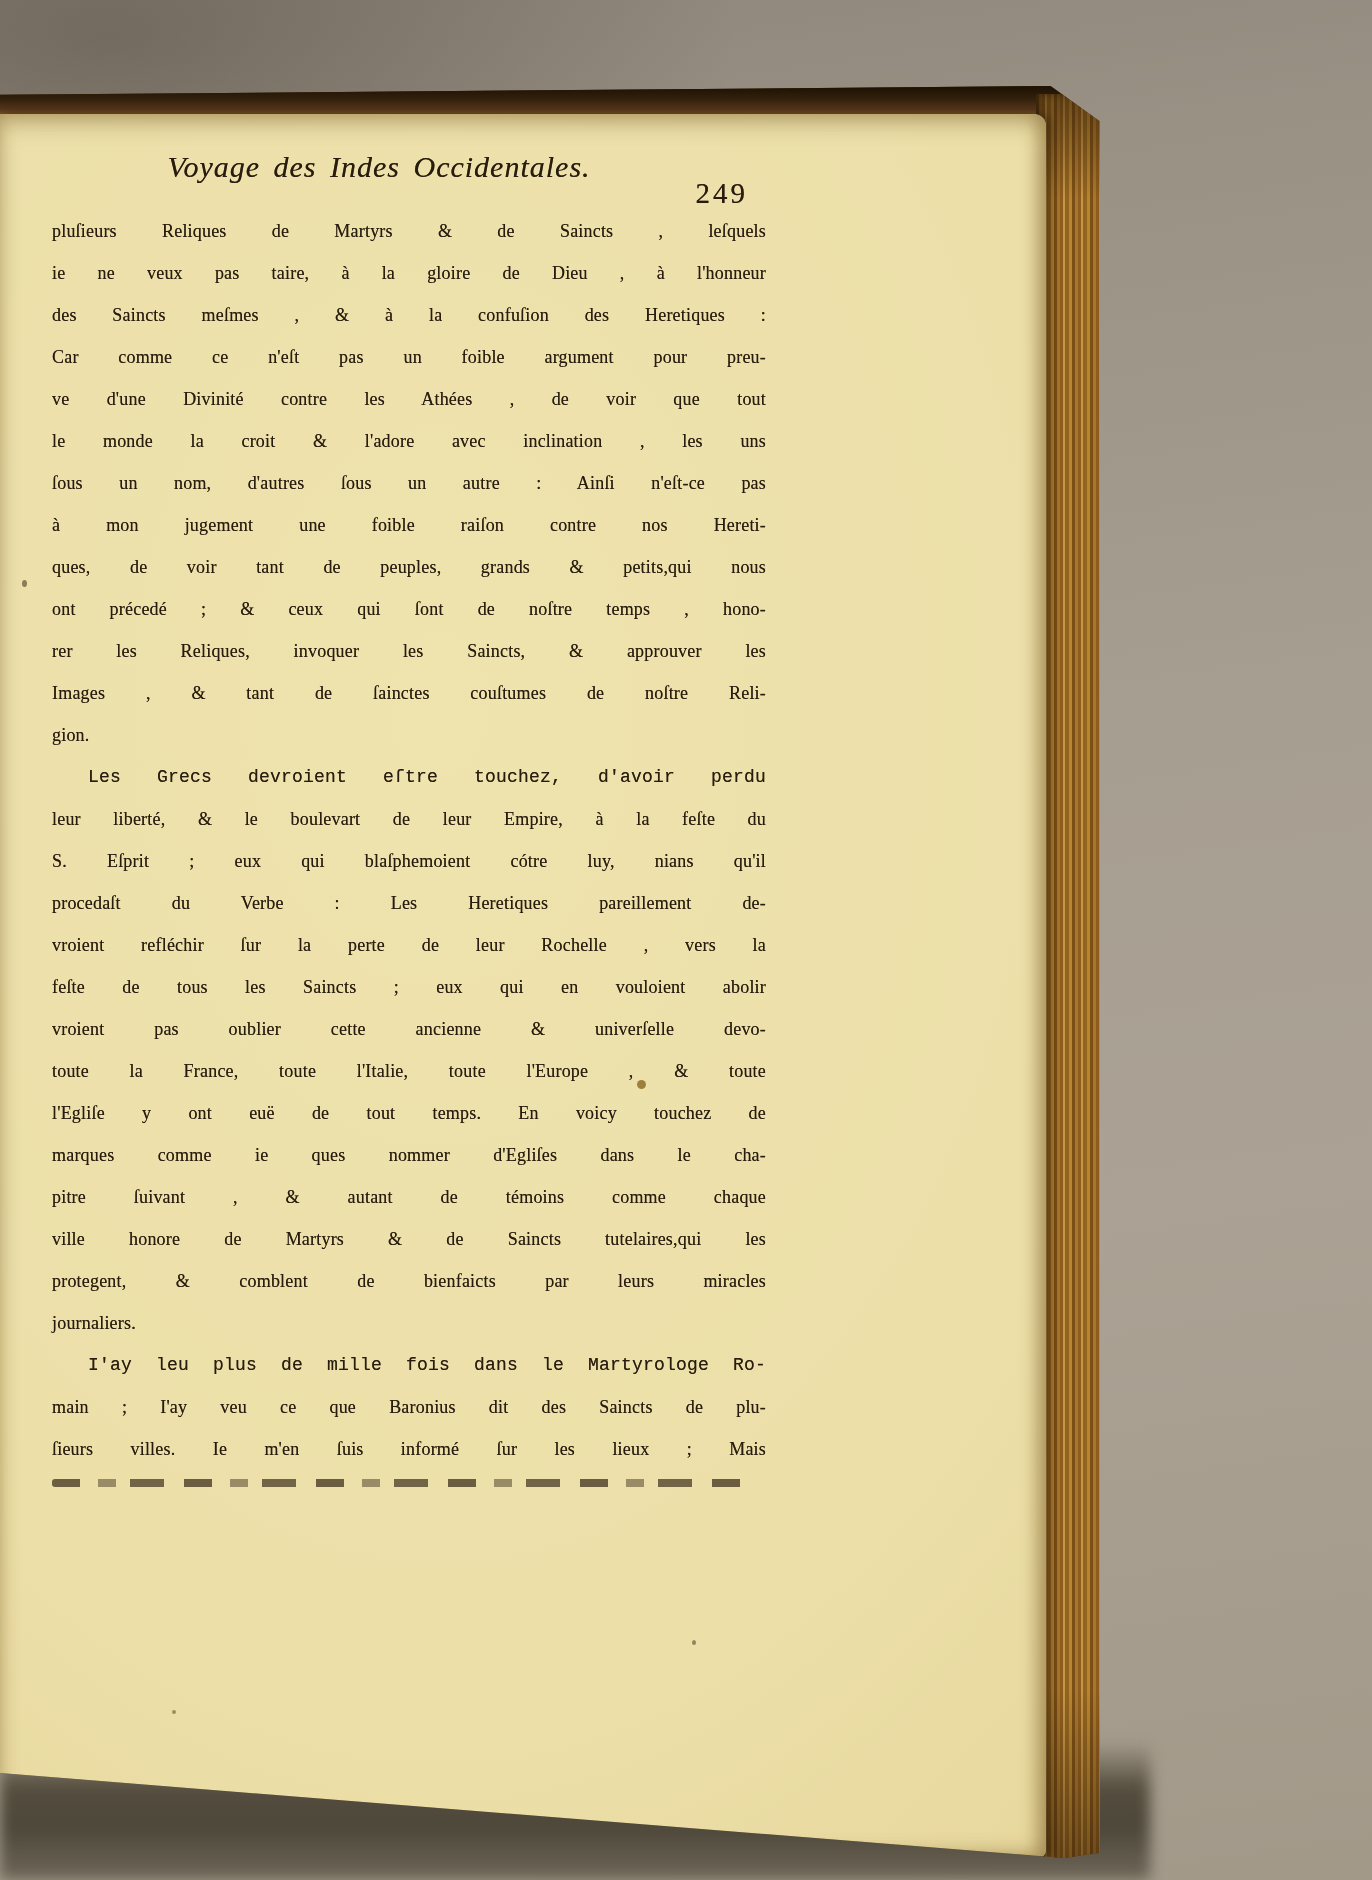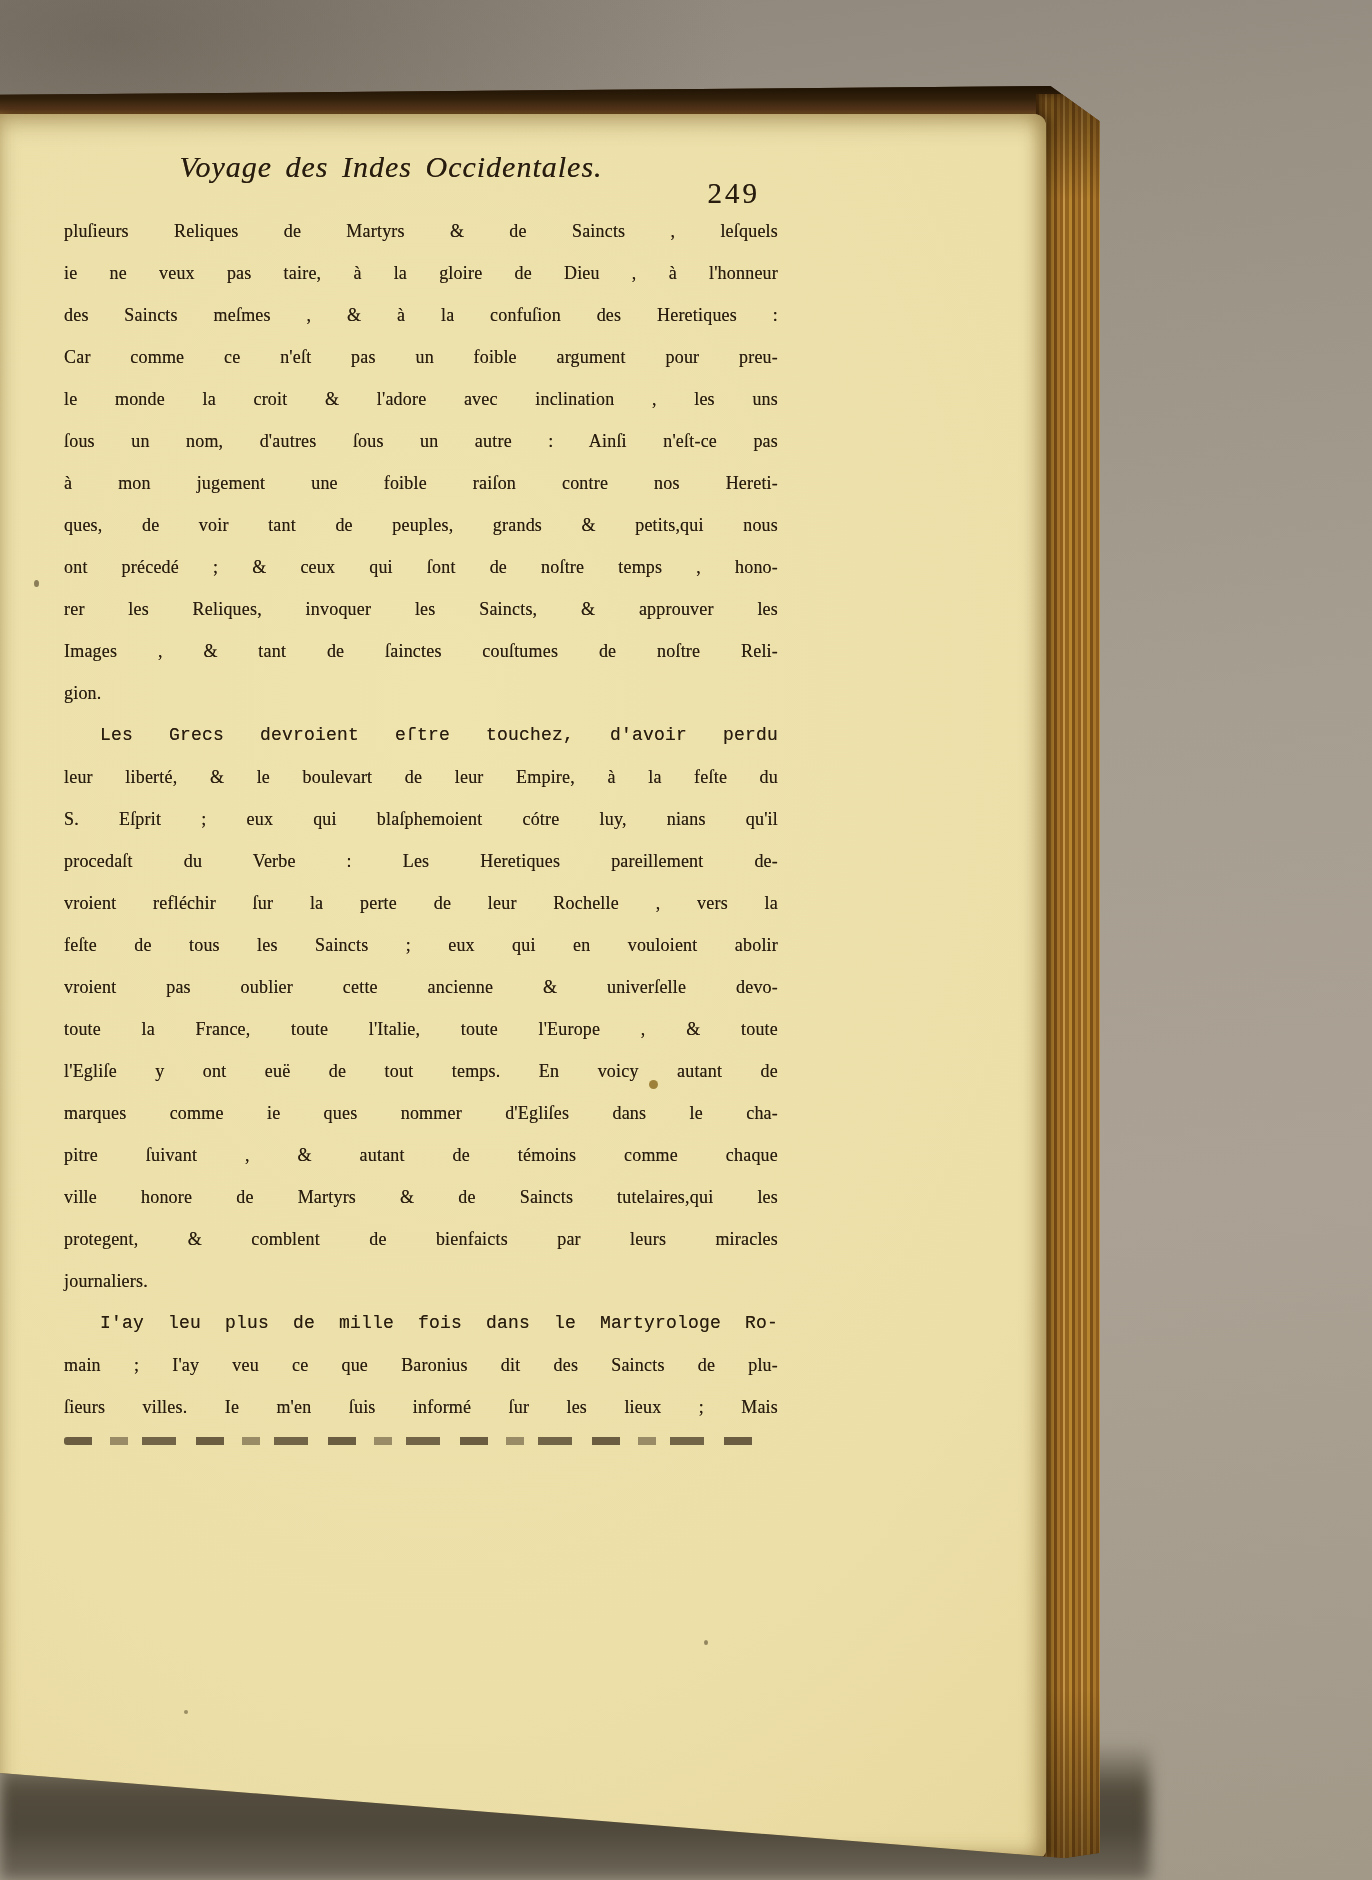--- a/index.html
+++ b/index.html
@@ -40,21 +40,21 @@
     background:
       radial-gradient(ellipse 140% 120% at 42% 34%,#efe3ae 0%,#ecdfa8 48%,#e6d79c 72%,#ddcb8e 92%,#d5c184 100%);
     border-radius:0 12px 8px 0;
     box-shadow:
       inset -10px 0 16px rgba(118,84,30,.35),
       inset 0 12px 20px rgba(120,92,40,.30),
       inset 0 -10px 16px rgba(130,100,45,.22),
       6px 0 10px rgba(30,18,4,.45);
   }
   .page-content{
-    position:absolute;left:64px;top:36px;width:714px;
+    position:absolute;left:52px;top:36px;width:714px;
     color:#271c0e;
   }
   .header{position:relative;height:46px;}
   .title{
     text-align:center;font-style:italic;font-size:30px;letter-spacing:1px;word-spacing:5px;
     padding-right:60px;
     text-shadow:0 0 .5px rgba(39,28,14,.7);
   }
   .pagenum{
     position:absolute;right:18px;top:3px;font-size:29px;letter-spacing:3px;
@@ -99,38 +99,39 @@
           <div class="title">Voyage des Indes Occidentales.</div>
           <div class="pagenum">249</div>
         </div>
 
         <div class="body-text">
 
           <div class="line">pluſieurs Reliques de Martyrs &amp; de Saincts , leſquels</div>
           <div class="line">ie ne veux pas taire, à la gloire de Dieu , à l'honneur</div>
           <div class="line">des Saincts meſmes , &amp; à la confuſion des Heretiques :</div>
           <div class="line">Car comme ce n'eſt pas un foible argument pour preu-</div>
+          <div class="line">ve d'une Divinité contre les Athées , de voir que tout</div>
           <div class="line">le monde la croit &amp; l'adore avec inclination , les uns</div>
           <div class="line">ſous un nom, d'autres ſous un autre : Ainſi n'eſt-ce pas</div>
           <div class="line">à mon jugement une foible raiſon contre nos Hereti-</div>
           <div class="line">ques, de voir tant de peuples, grands &amp; petits,qui nous</div>
           <div class="line">ont précedé ; &amp; ceux qui ſont de noſtre temps , hono-</div>
           <div class="line">rer les Reliques, invoquer les Saincts, &amp; approuver les</div>
           <div class="line">Images , &amp; tant de ſainctes couſtumes de noſtre Reli-</div>
           <div class="line end">gion.</div>
 
           <div class="line indent">Les Grecs devroient eſtre touchez, d'avoir perdu</div>
           <div class="line">leur liberté, &amp; le boulevart de leur Empire, à la feſte du</div>
           <div class="line">S. Eſprit ; eux qui blaſphemoient cótre luy, nians qu'il</div>
           <div class="line">procedaſt du Verbe : Les Heretiques pareillement de-</div>
           <div class="line">vroient refléchir ſur la perte de leur Rochelle , vers la</div>
           <div class="line">feſte de tous les Saincts ; eux qui en vouloient abolir</div>
           <div class="line">vroient pas oublier cette ancienne &amp; univerſelle devo-</div>
           <div class="line">toute la France, toute l'Italie, toute l'Europe , &amp; toute</div>
-          <div class="line">l'Egliſe y ont euë de tout temps.  En voicy autant de</div>
+          <div class="line">l'Egliſe y ont euë de tout temps.  En voicy touchez de</div>
           <div class="line">marques comme ie ques nommer d'Egliſes dans le cha-</div>
           <div class="line">pitre ſuivant , &amp; autant de témoins comme chaque</div>
           <div class="line">ville honore de Martyrs &amp; de Saincts tutelaires,qui les</div>
           <div class="line">protegent, &amp; comblent de bienfaicts par leurs miracles</div>
           <div class="line end">journaliers.</div>
 
           <div class="line indent">I'ay leu plus de mille fois dans le Martyrologe Ro-</div>
           <div class="line">main ; I'ay veu ce que Baronius dit des Saincts de plu-</div>
           <div class="line">ſieurs villes.  Ie m'en ſuis informé ſur les lieux ; Mais</div>
           <div class="cutoff"></div>

